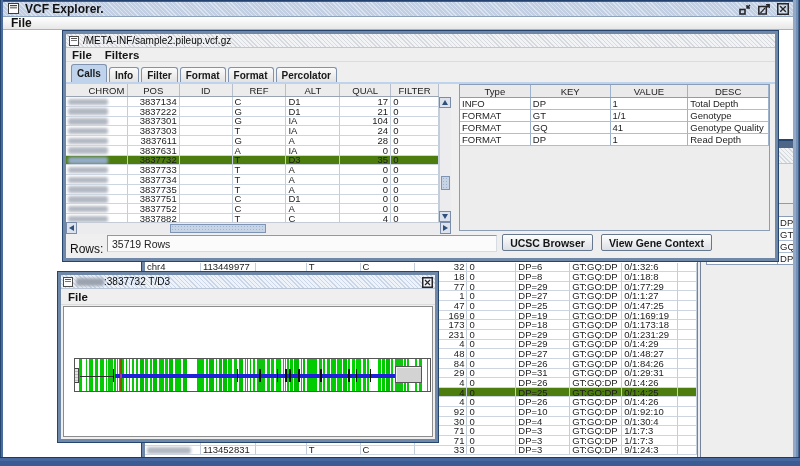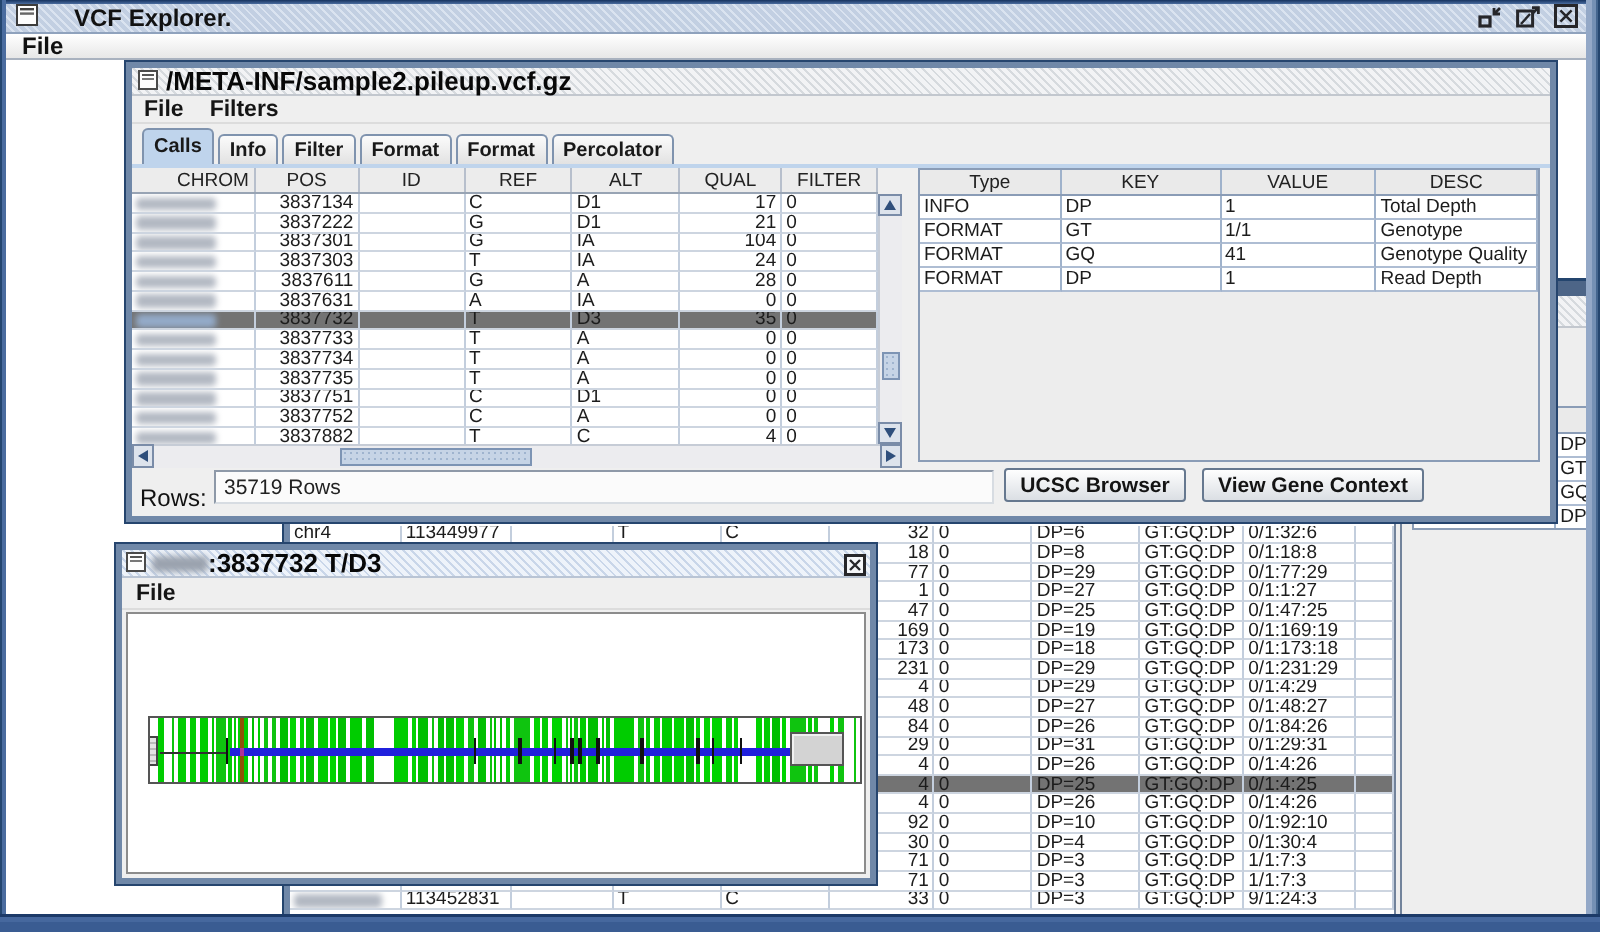--- a/index.html
+++ b/index.html
@@ -1,21 +1,21 @@
 <!DOCTYPE html>
 <html><head>
 <meta charset="utf-8">
 <style>
   * { margin:0; padding:0; box-sizing:border-box; }
   html,body { width:800px; height:466px; overflow:hidden; }
   body { font-family:"Liberation Sans","DejaVu Sans",sans-serif; -webkit-font-smoothing:antialiased; }
   #app { position:relative; width:800px; height:466px; background:#fff; overflow:hidden; }
 
   
-  .chrome { position:absolute; z-index:50;gap:12px; }
+  .chrome { position:absolute; z-index:50; }
   #edge-top    { left:0; top:0; width:800px; height:2px; background:linear-gradient(#16335f,#4a6c9f); }
   #edge-left   { left:0; top:0; width:3px; height:466px; background:linear-gradient(90deg,#24466f 0 1px,#4a6c9f 1px); }
   #edge-right  { right:0; top:0; width:7px; height:466px; background:linear-gradient(90deg,#93a8c7 0 3px,#7490b4 3px 5px,#44668f 5px 6px,#24466f 6px); }
   #edge-bottom { left:0; bottom:0; width:800px; height:9px; background:linear-gradient(#1c3a68 0 1.5px,#46689e 1.5px 4px,#3a5c92 4px); }
 
   #titlebar { position:absolute; z-index:40; left:2px; top:2px; width:795px; height:15px;
     background:repeating-linear-gradient(45deg,#dae3f0 0 1px,#c2cfe2 1px 3px);
     border-bottom:1px solid #8fa2bd; display:flex; align-items:center; }
   #titlebar .win-icon { margin-left:6px; }
   #main-title { font-size:12px; font-weight:bold; color:#121212; margin-left:6px; letter-spacing:0; }
@@ -30,21 +30,21 @@
   
   .iframe { position:absolute; }
   .frame-border { position:absolute; inset:0; border:1px solid #26456e; background:#efefef;
     box-shadow: inset 0 0 0 3px #7088a8; }
   .frame-content { position:absolute; inset:4px; background:#efefef; }
   .ftitle { position:relative; width:100%; display:flex; align-items:center; }
   .ftitle-gray { background:repeating-linear-gradient(45deg,#d6dade 0 1px,#f2f3f5 1px 3px);
     border-bottom:1px solid #c2c7ce; }
   .ftitle-blue { background:repeating-linear-gradient(45deg,#c9d6e9 0 1px,#eef3fa 1px 3px);
     border-bottom:1px solid #b9c4d4; }
-  .ftitle-text { font-size:13px; font-weight:bold; color:#080808; white-space:nowrap; }
+  .ftitle-text { font-size:10px; font-weight:normal; color:#080808; white-space:nowrap; }
   .fmenubar { position:relative; width:100%; background:#efefef; border-bottom:1px solid #dcdcdc; display:flex; align-items:center; }
   .fmenubar .menu-item { font-size:11.5px; font-weight:bold; color:#151515; }
 
   .win-icon { display:inline-block; }
 
   
   #tabs { position:absolute; left:5px; top:30px; height:18px; display:flex; align-items:flex-end; }
   .tab { height:15px; margin-right:2px; padding:0 5px; display:flex; align-items:center;
     border:1px solid #7f93ae; border-bottom:none; border-radius:3px 3px 0 0;
     background:linear-gradient(#fbfbfb,#e2e2e2); font-size:10px; font-weight:bold; color:#191919; position:relative; }
@@ -54,21 +54,21 @@
   
   .tbl-header { position:absolute; display:flex; background:#ececec; border-bottom:1px solid #98a4b4; }
   .tbl-header .hcell { height:100%; display:flex; align-items:center; justify-content:center;
     font-size:9.5px; color:#222; border-right:1px solid #b7bfcc; overflow:hidden; }
   .rows-wrap { position:absolute; background:#fff; overflow:hidden; }
   .trow { display:flex; width:100%; }
   .trow .cell { height:100%; border-right:1px solid #c3cedd; border-bottom:1px solid #cdd5e0;
     font-size:9.5px; color:#1c1c1c; line-height:8.4px; padding-top:0.8px; white-space:nowrap; overflow:hidden; }
   .trow .cell.num { text-align:right; padding-right:2px; }
   .trow .cell.txt { padding-left:2px; }
-  .trow.selected .cell { background:#737373; }
+  .trow.selected .cell { background:#4d7c0f; }
   .blurblob { display:inline-block; background:#b2b8c2; border-radius:2px; filter:blur(1.6px); }
   .trow.selected .blurblob { background:#94abc9; }
 
   .mini-pane { position:absolute; border:1px solid #8a9cb6; background:#ededed; overflow:hidden; }
   .mini-header { display:flex; background:#eaeaea; border-bottom:1px solid #8a9cb6; }
   .mini-header .hcell { height:12px; display:flex; align-items:center; justify-content:center;
     font-size:9.5px; color:#222; border-right:1px solid #9fb2cb; }
   .mini-row { display:flex; background:#fff; }
   .mini-row .cell { height:12px; border-right:1px solid #9fb2cb; border-bottom:1px solid #aebdd3;
     font-size:9.5px; color:#1c1c1c; line-height:11px; padding-left:2px; white-space:nowrap; overflow:hidden; }

